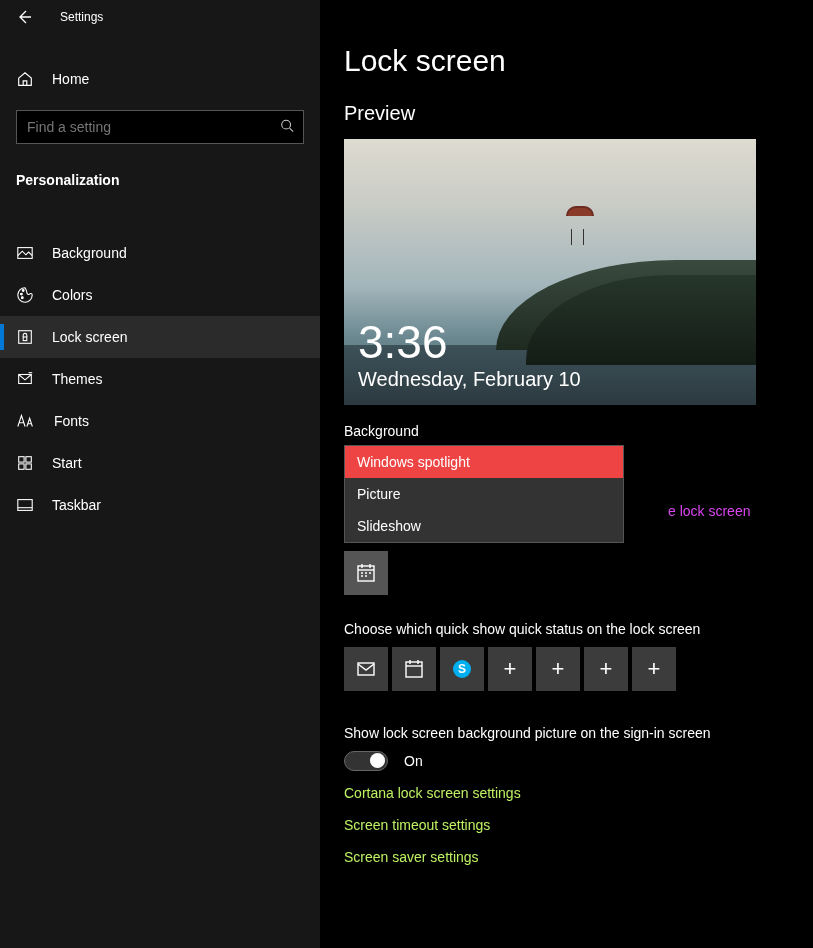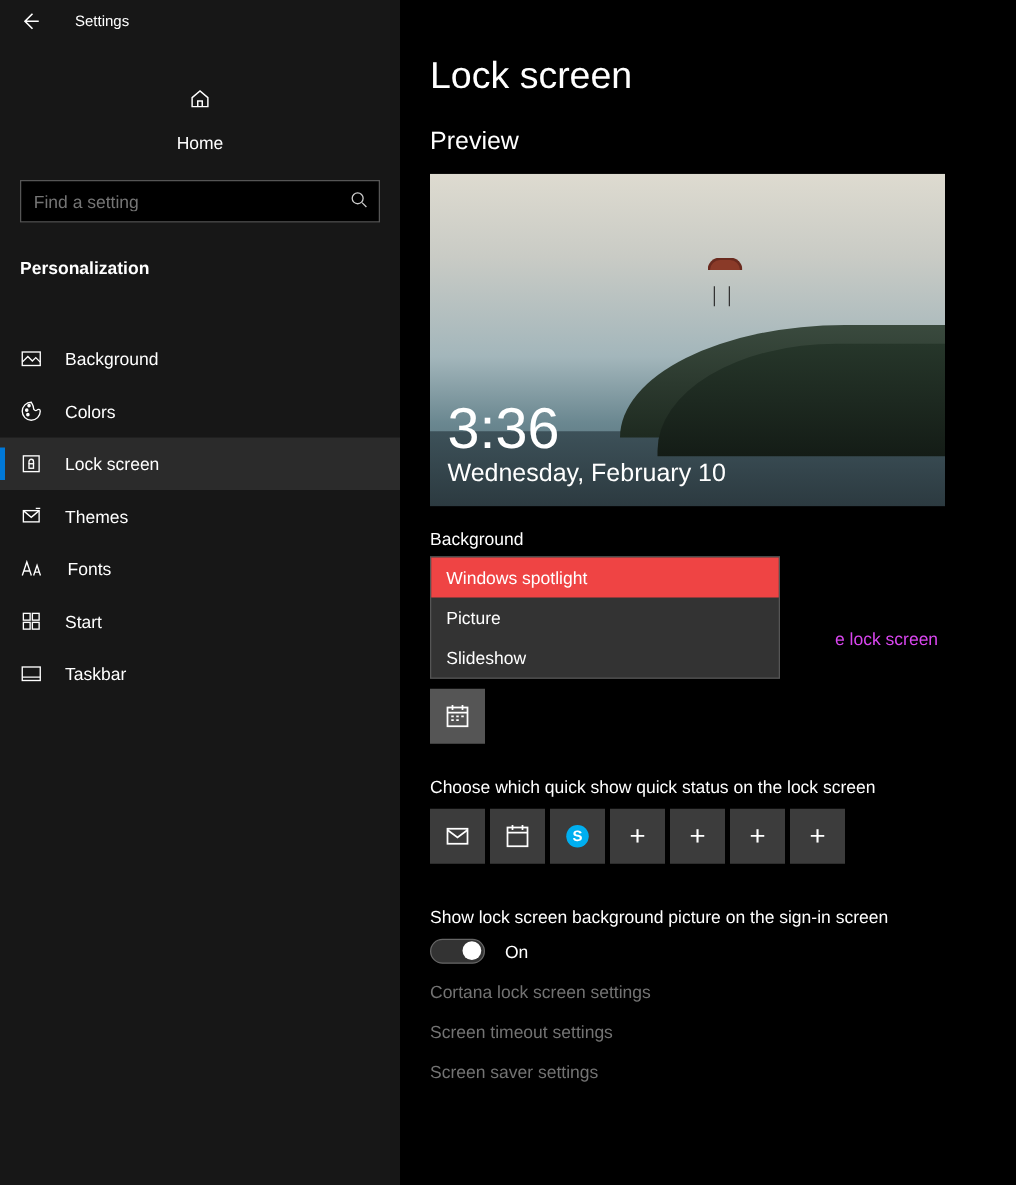--- a/index.html
+++ b/index.html
@@ -28,21 +28,20 @@
   }
   .top-bar .back-btn { cursor: pointer; display:flex; align-items:center;}
   .top-bar .title { font-size: 12px; color: #fff; }
   .home-row {
     display: flex;
     align-items: center;
     gap: 18px;
     padding: 12px 16px;
     margin-top: 24px;
     cursor: pointer;
-    flex-direction: column;
   }
   .home-row svg, .nav-item svg { flex-shrink:0; }
   .search-wrap {
     padding: 0 16px;
     margin-top: 10px;
   }
   .search-box {
     width: 100%;
     height: 34px;
     background: #000;
@@ -168,21 +167,21 @@
   .section-text { font-size:14px; margin-bottom:10px; }
   .toggle-row{ display:flex; align-items:center; gap:16px; margin-bottom:14px;}
   .toggle {
     width:44px;height:20px;border-radius:10px;background:#333;position:relative;cursor:pointer;
   }
   .toggle.on{ background:#333; border:1px solid #666;}
   .toggle .knob{
     position:absolute; top:1px; right:2px;
     width:15px;height:15px;border-radius:50%;background:#fff;
   }
-  .linkish { font-size:14px; color:#737373; margin-bottom:16px; cursor:pointer;}
+  .linkish { font-size:14px; color:#bef264; margin-bottom:16px; cursor:pointer;}
   .detail-tile-row{ margin-top:8px; }
   .behind-text{
     position:absolute; left:348px; color:#d946ef; font-size:14px;
   }
 </style>
 </head>
 <body>
 
 <div class="sidebar">
   <div class="top-bar">

